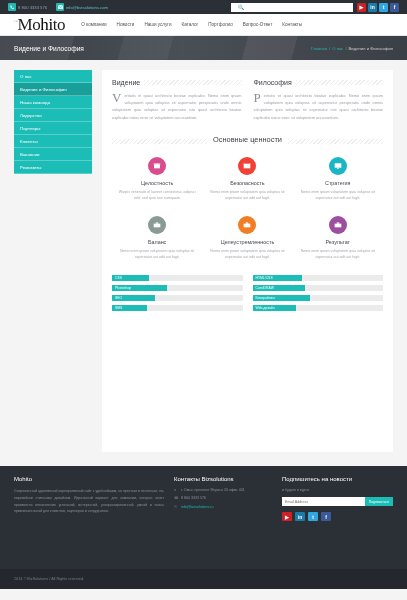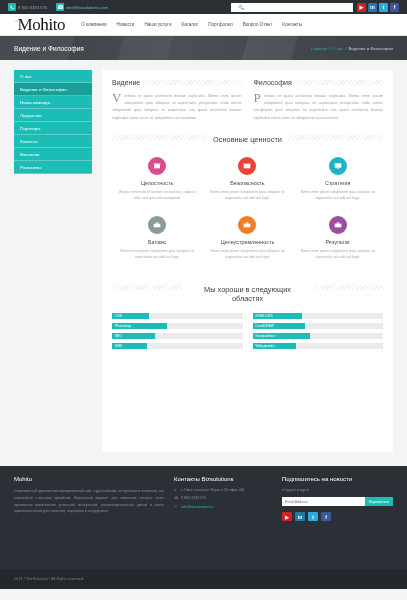--- a/index.html
+++ b/index.html
@@ -98,21 +98,21 @@
     background: repeating-linear-gradient(135deg,#ededed 0 1px,transparent 1px 3px);
   }
   .para { font-size: 3.9px; line-height: 1.85; color: #9a9ea3; text-align: justify; }
   .dropcap {
     float: left; font-family: "Liberation Serif", serif; font-size: 13px;
     line-height: 10px; color: #8d9196; margin: 1px 3px 0 0;
   }
 
   
   .center-head {
-    display: flex; align-items: flex-start; justify-content: center; gap: 6px;
+    display: flex; align-items: flex-end; justify-content: center; gap: 6px;
     margin: 14px 0 9px 0;
   }
   .center-head .wing {
     flex: 1; height: 5px;
     background: repeating-linear-gradient(135deg,#ededed 0 1px,transparent 1px 3px);
   }
   .center-head .txt { font-size: 7.4px; color: #3d4147; white-space: nowrap; }
   .center-head.two-line .txt { text-align: center; line-height: 1.3; white-space: normal; max-width: 120px; }
 
   
@@ -331,25 +331,20 @@
             <svg viewBox="0 0 24 24">
                 <path d="M2 8h20v11H2z"></path>
                 <path d="M9 5h6v3H9z" fill="none" stroke="#fff" stroke-width="2"></path>
               </svg>
           </div>
           <div class="v-title">Результат</div>
           <div class="v-desc">Nemo enim ipsam voluptatem quia voluptas sit aspernatur aut odit aut fugit.</div>
         </div>
       </div>
 
-      <div class="center-head two-line">
-        <span class="wing"></span>
-        <span class="txt">Мы хороши в следующих областях</span>
-        <span class="wing"></span>
-      </div>
 
       <div class="skills">
         <div class="skill-col">
           <div class="bar-row">
               <div class="bar-fill" id="bl0" style="width: 28%;">CSS</div>
             </div>
           <div class="bar-row">
               <div class="bar-fill" id="bl1" style="width: 42%;">Photoshop</div>
             </div>
           <div class="bar-row">

